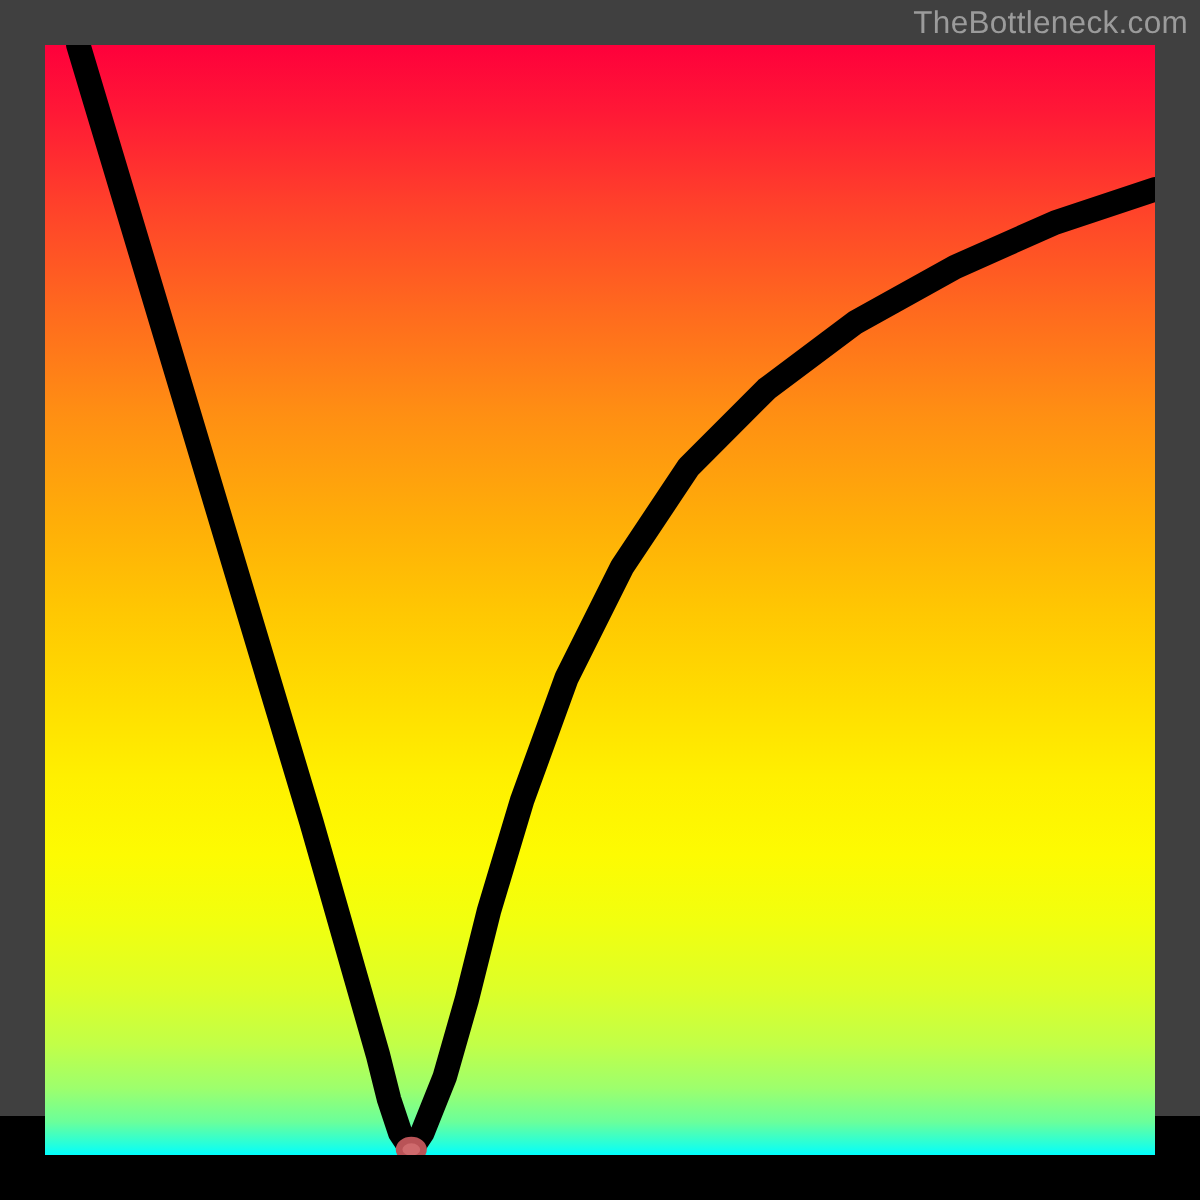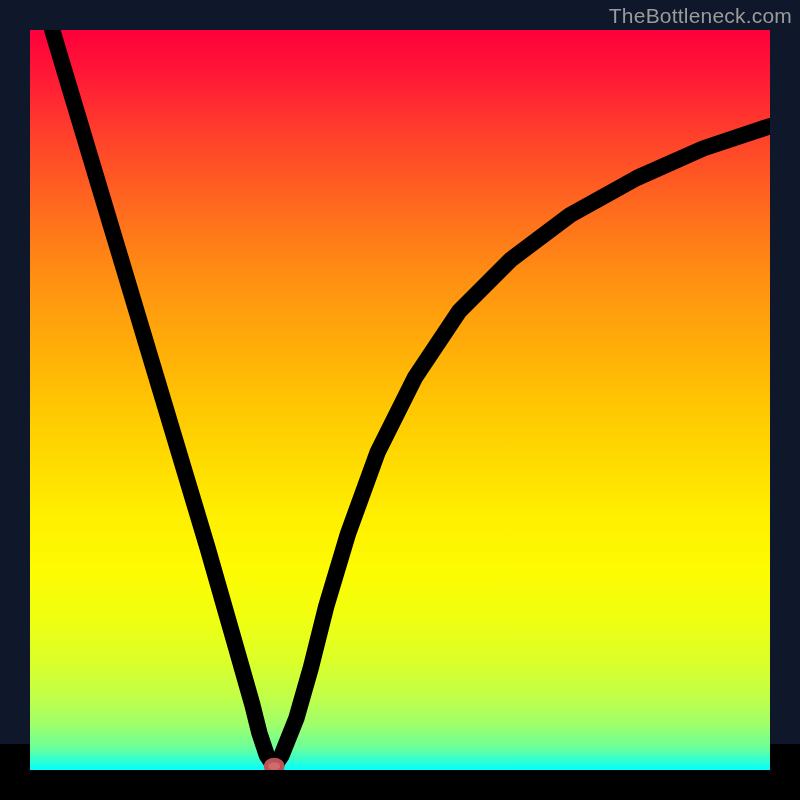--- a/index.html
+++ b/index.html
@@ -8,21 +8,21 @@
     width: 800px;
     height: 800px;
     overflow: hidden;
     background: #000;
     font-family: Arial, Helvetica, sans-serif;
   }
   .stage {
     position: relative;
     width: 800px;
     height: 744px;
-    background: #0f172a;
+    background: #404040;
   }
   .plot-bg {
     position: absolute;
     left: 30px;
     top: 30px;
     width: 740px;
     height: 740px;
     background: linear-gradient(
       to bottom,
       #fe003b 0%,

